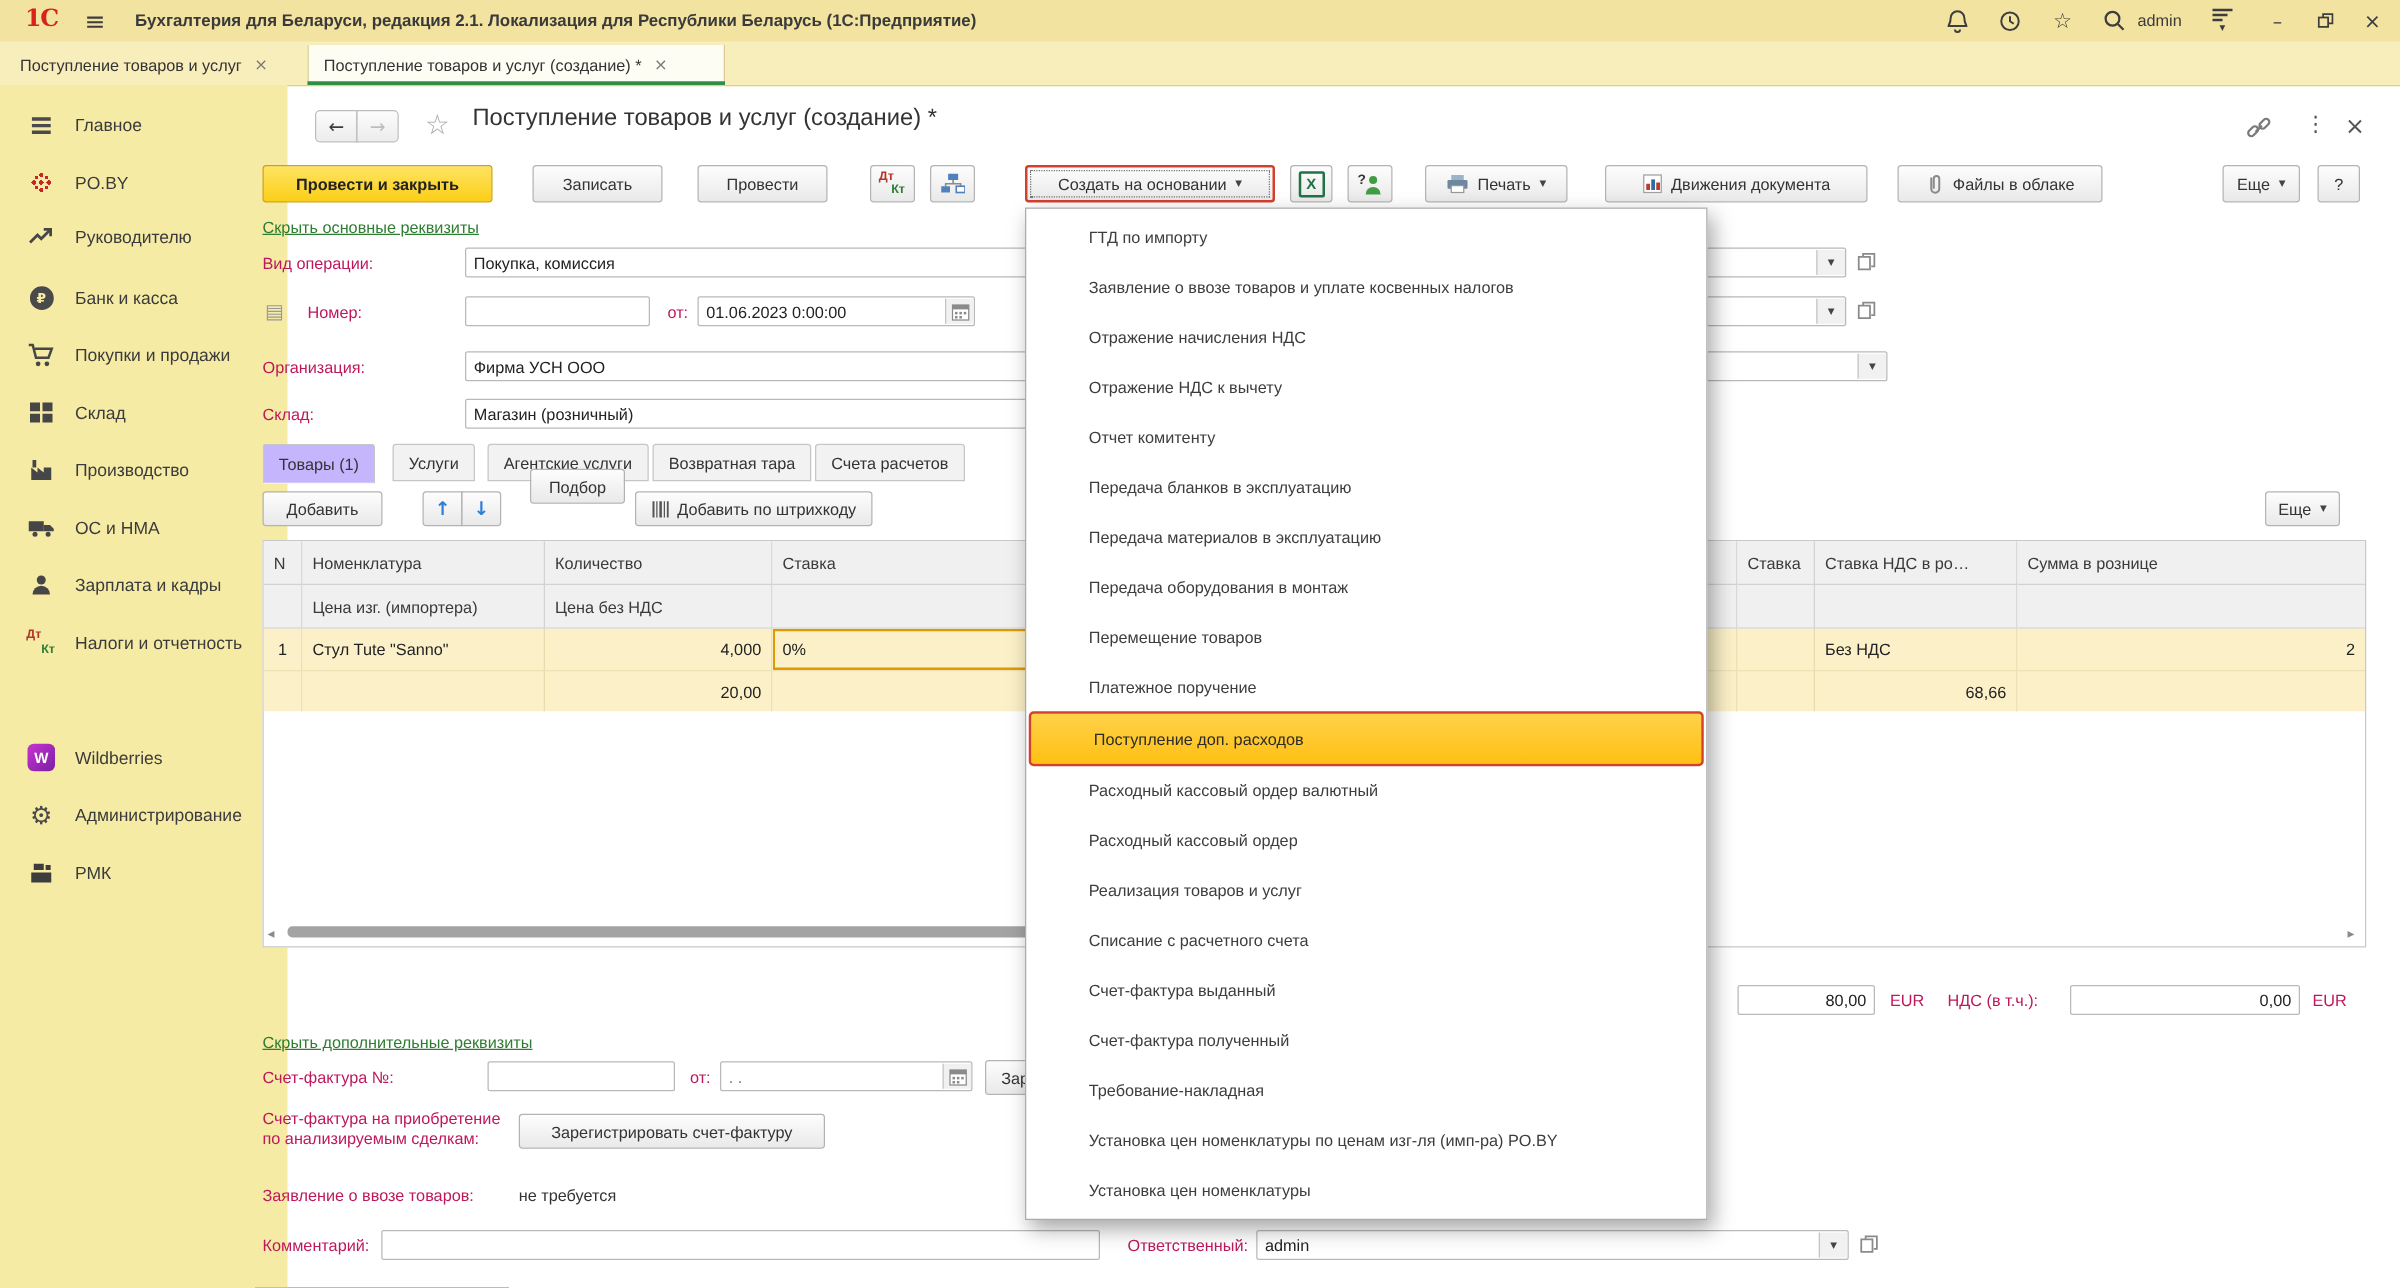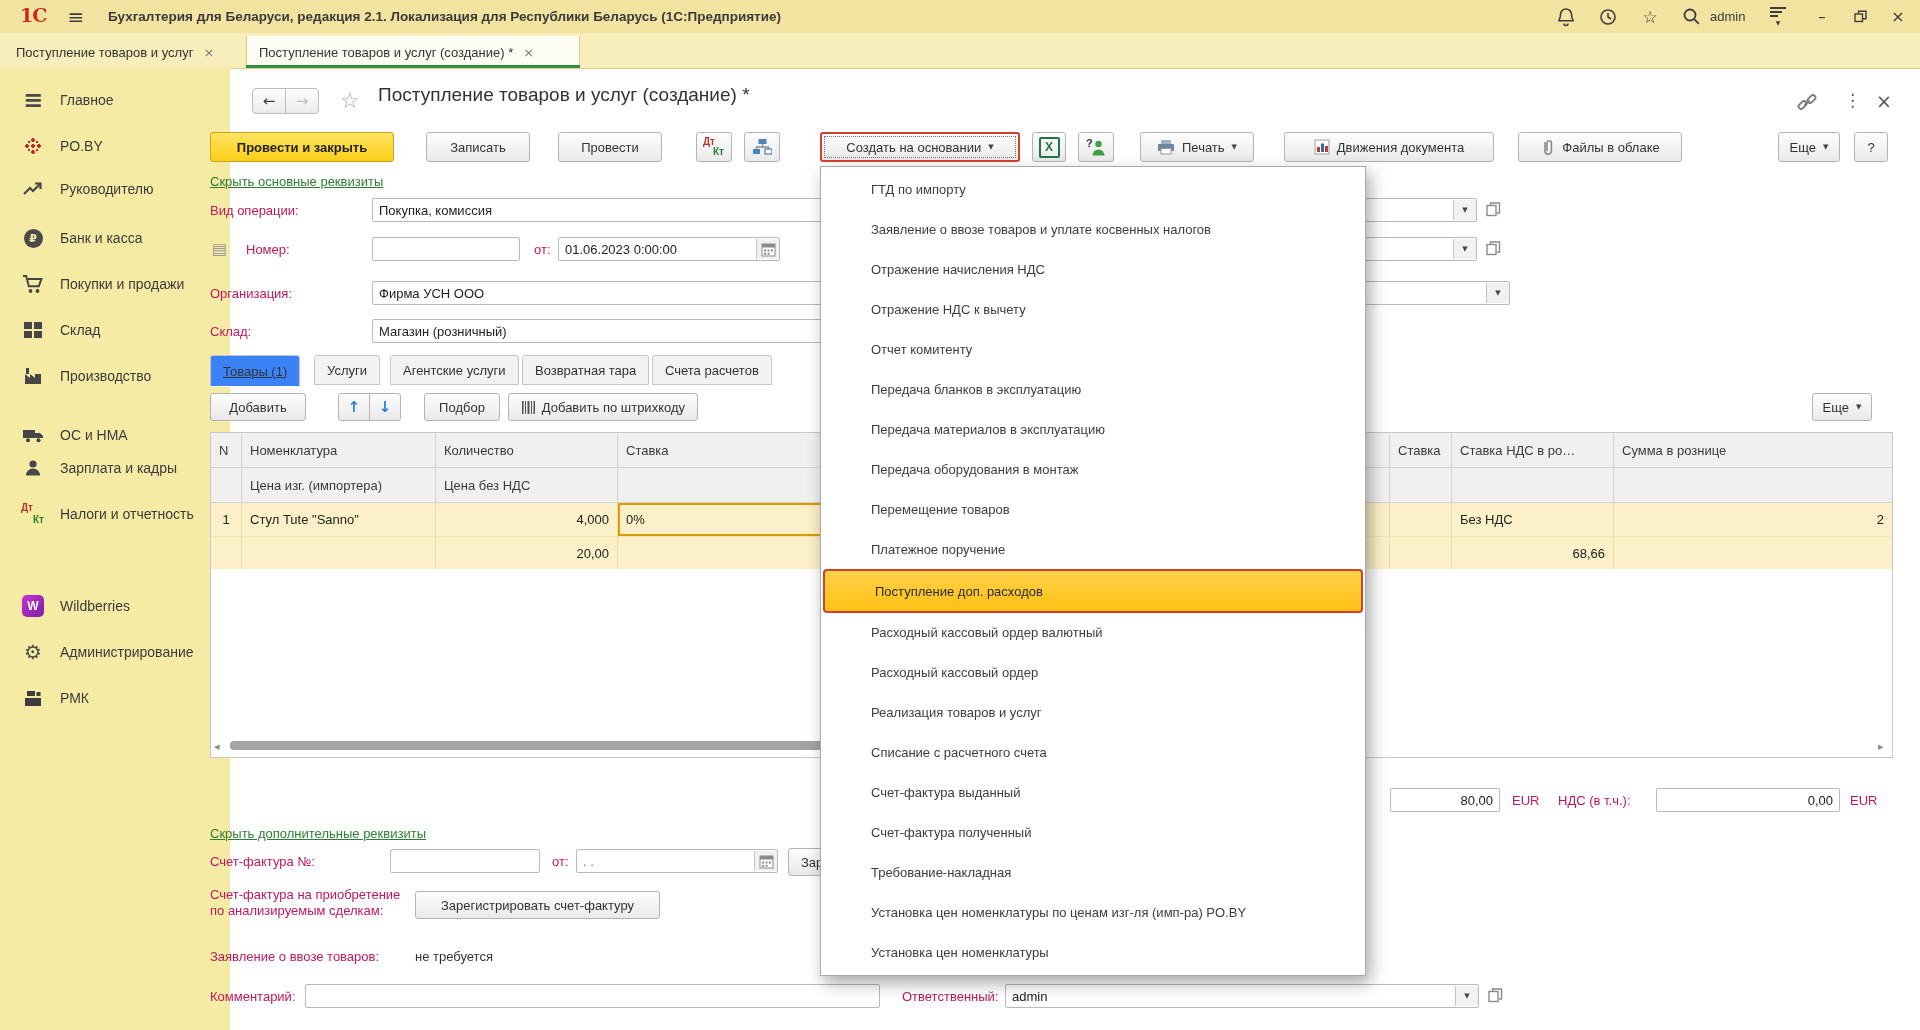--- a/index.html
+++ b/index.html
@@ -55,21 +55,21 @@
   .navbtn{position:absolute;top:88px;width:34px;height:26px;background:linear-gradient(#fcfcfc,#ececec);border:1px solid #bdbdbd;display:flex;align-items:center;justify-content:center;font-size:15px;box-sizing:border-box;}
   .field{position:absolute;height:24px;background:#fff;border:1px solid #b9b9b9;border-radius:2px;display:flex;align-items:center;padding:0 6px;font-size:13px;color:#222;box-sizing:border-box;white-space:nowrap;overflow:hidden;}
   .field .grow{flex:1;}
   .lbl{position:absolute;font-size:13px;color:#be185d;white-space:nowrap;display:flex;align-items:center;height:24px;}
   .glink{position:absolute;font-size:13px;color:#2e7d32;text-decoration:underline;white-space:nowrap;cursor:default;}
   .inbtn{width:22px;height:20px;display:flex;align-items:center;justify-content:center;background:#f1f1f1;border-left:1px solid #c4c4c4;margin-right:-6px;}
   .excel-x{width:17px;height:17px;border:2px solid #217346;border-radius:2px;color:#217346;font-weight:bold;font-size:12px;display:flex;align-items:center;justify-content:center;}
 
   
   .stab{position:absolute;top:355px;height:30px;display:flex;align-items:center;padding:0 12px;font-size:13px;color:#333;background:#f2f2f2;border:1px solid #c6c6c6;border-radius:3px 3px 0 0;box-sizing:border-box;white-space:nowrap;}
-  .stab.active{background:#3b82f6;border-bottom-color:#fff;height:32px;z-index:2;text-decoration:underline;}
+  .stab.active{background:#c4b5fd;border-bottom-color:#fff;height:32px;z-index:2;}
 
   
   .tbl-frame{position:absolute;left:210px;top:432px;width:1683px;height:326px;border:1px solid #c9c9c9;box-sizing:border-box;background:#fff;}
   .th{position:absolute;background:#f0f0f0;border-right:1px solid #d2d2d2;border-bottom:1px solid #d2d2d2;display:flex;align-items:center;padding:0 8px;font-size:13px;color:#3a3a3a;box-sizing:border-box;white-space:nowrap;overflow:hidden;}
   .td{position:absolute;display:flex;align-items:center;padding:0 8px;font-size:13px;color:#222;box-sizing:border-box;background:#fbf0c7;border-right:1px solid #e7dcae;white-space:nowrap;overflow:hidden;}
   .td.num{justify-content:flex-end;}
   .td.line2{border-top:1px solid #eee2b4;}
   .selcell{box-shadow:inset 0 0 0 2px #e09a00;}
   .hthumb{position:absolute;background:#a3a3a3;border-radius:4px;}
   .scroll-arrow{position:absolute;color:#8a8a8a;font-size:11px;font-family:"DejaVu Sans",sans-serif;}
@@ -202,21 +202,21 @@
     </div>
     <div class="side-item" style="top:285px;">
       <span class="sic">
         <svg width="20" height="18">
             <path d="M2 17 V7 l5 4 V7 l5 4 V7 h6 v10 z" fill="#464646"></path>
             <rect x="3" y="1" width="3" height="6" fill="#464646"></rect>
           </svg>
       </span>
       <span>Производство</span>
     </div>
-    <div class="side-item" style="top:344px;">
+    <div class="side-item" style="top:331px;">
       <span class="sic">
         <svg width="22" height="16">
             <rect x="1" y="3" width="12" height="8" fill="#464646"></rect>
             <path d="M13 6 h5 l3 3 v2 h-8 z" fill="#464646"></path>
             <circle cx="6" cy="13.3" r="2" fill="#464646"></circle>
             <circle cx="16.5" cy="13.3" r="2" fill="#464646"></circle>
           </svg>
       </span>
       <span>ОС и НМА</span>
     </div>
@@ -439,21 +439,21 @@
 
   <div class="btn sm" style="left:210px;top:393px;width:96px;">
       <span>Добавить</span>
     </div>
   <div class="btn sm" style="left:338px;top:393px;width:32px;padding:0;border-radius:3px 0 0 3px;">
       <span class="ic" style="color:#2f7ed8;font-weight:bold;font-size:15px;">↑</span>
     </div>
   <div class="btn sm" style="left:369px;top:393px;width:32px;padding:0;border-radius:0 3px 3px 0;">
       <span class="ic" style="color:#2f7ed8;font-weight:bold;font-size:15px;">↓</span>
     </div>
-  <div class="btn sm" style="left:424px;top:393px;width:76px;">
+  <div class="btn sm" style="left:424px;top:375px;width:76px;">
       <span>Подбор</span>
     </div>
   <div class="btn sm" style="left:508px;top:393px;width:190px;">
     <svg width="18" height="15">
         <g fill="#555">
           <rect x="1" y="1" width="1.6" height="13"></rect>
           <rect x="4" y="1" width="1" height="13"></rect>
           <rect x="6.5" y="1" width="2" height="13"></rect>
           <rect x="10" y="1" width="1" height="13"></rect>
           <rect x="12.5" y="1" width="1.6" height="13"></rect>

